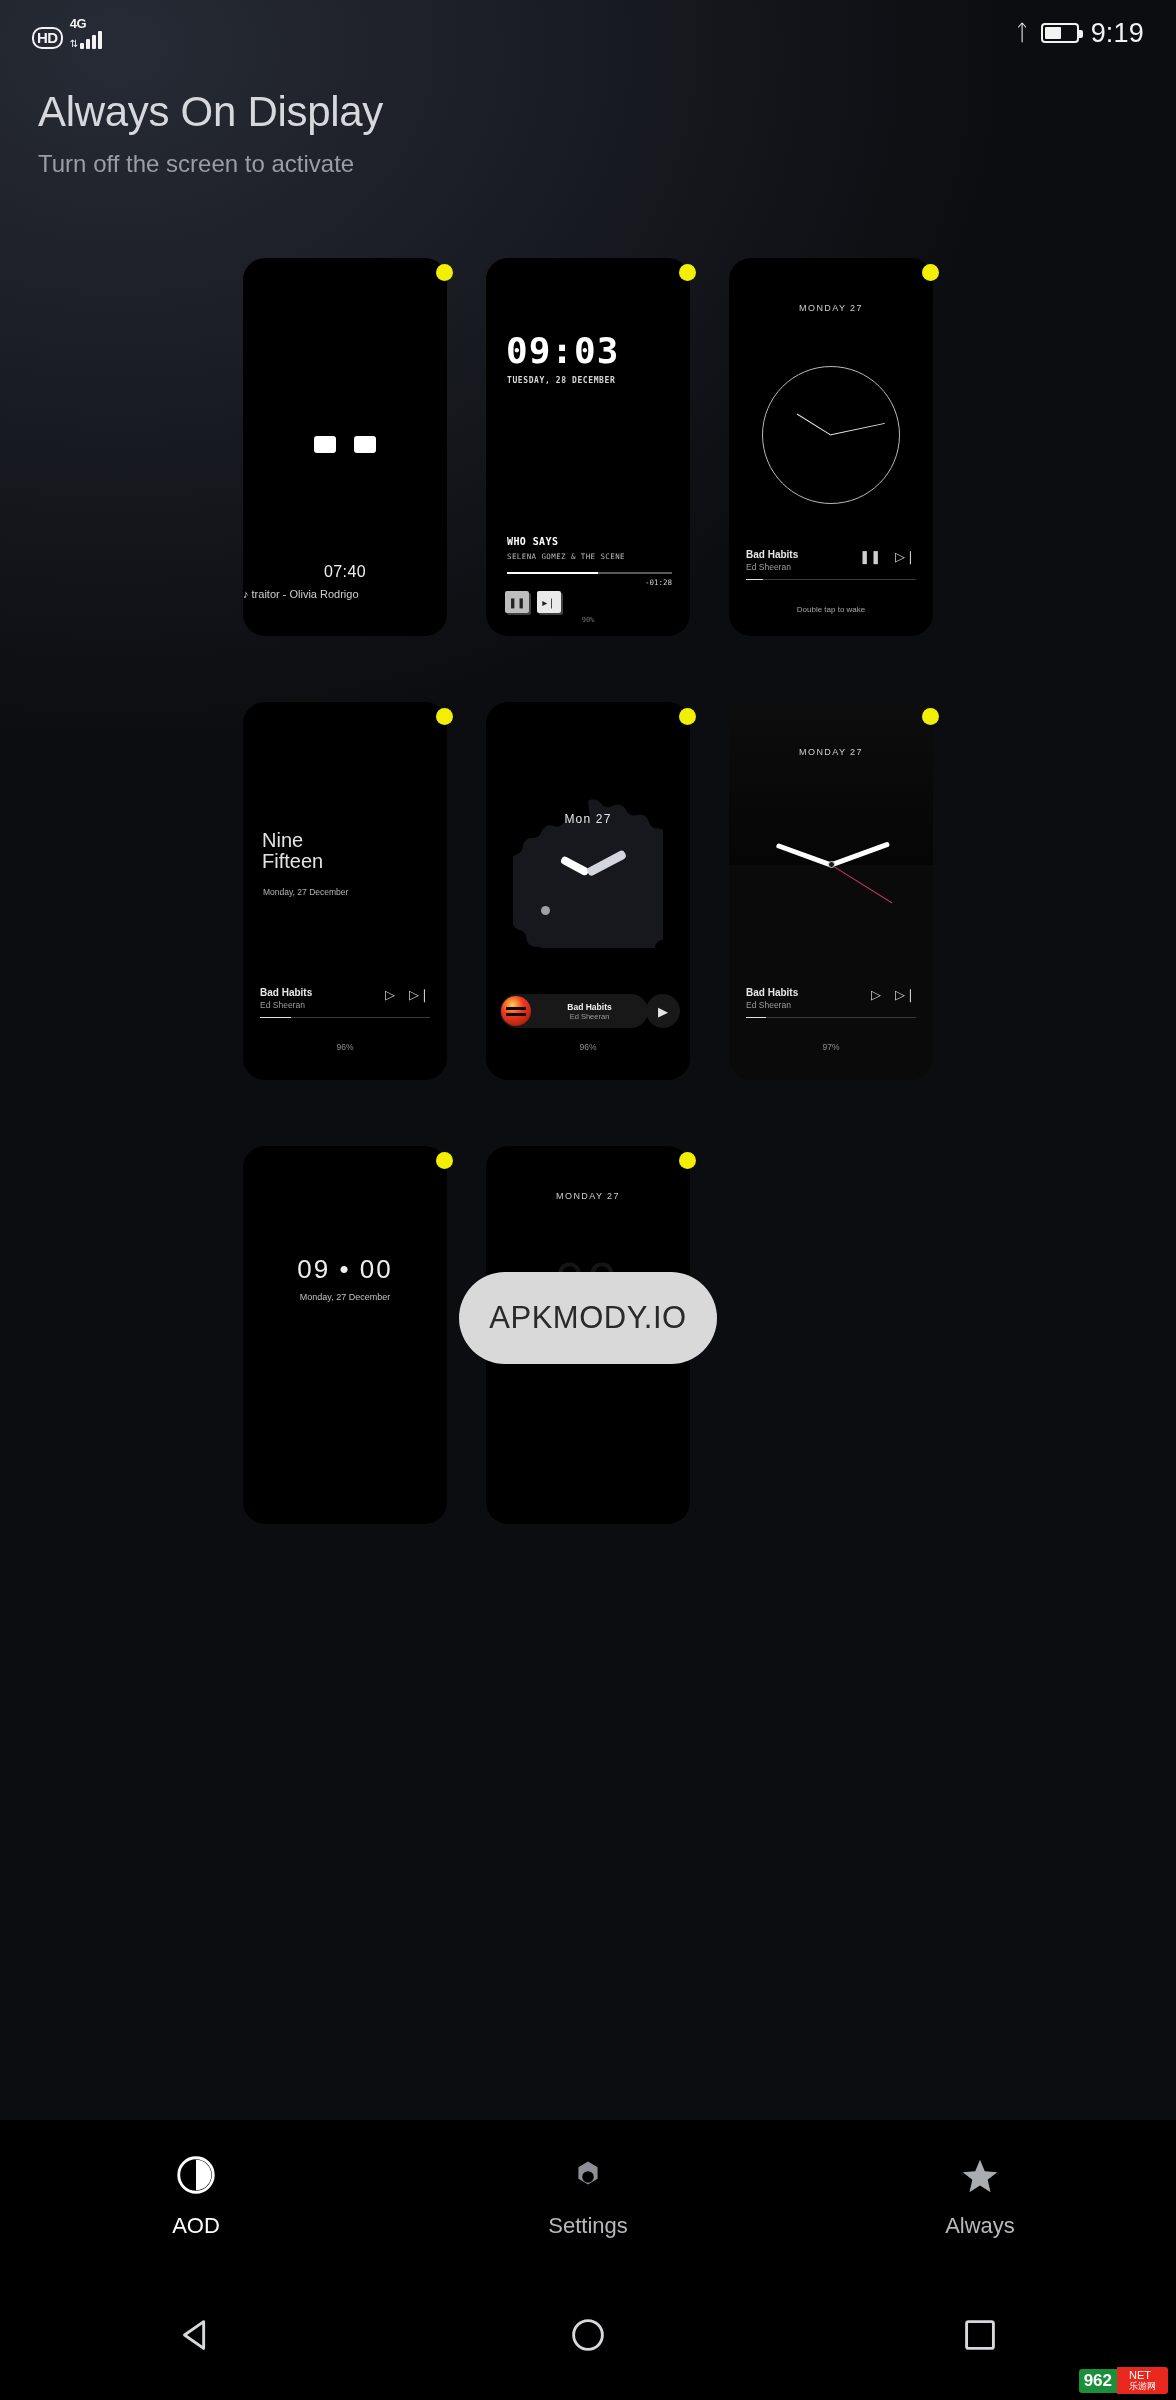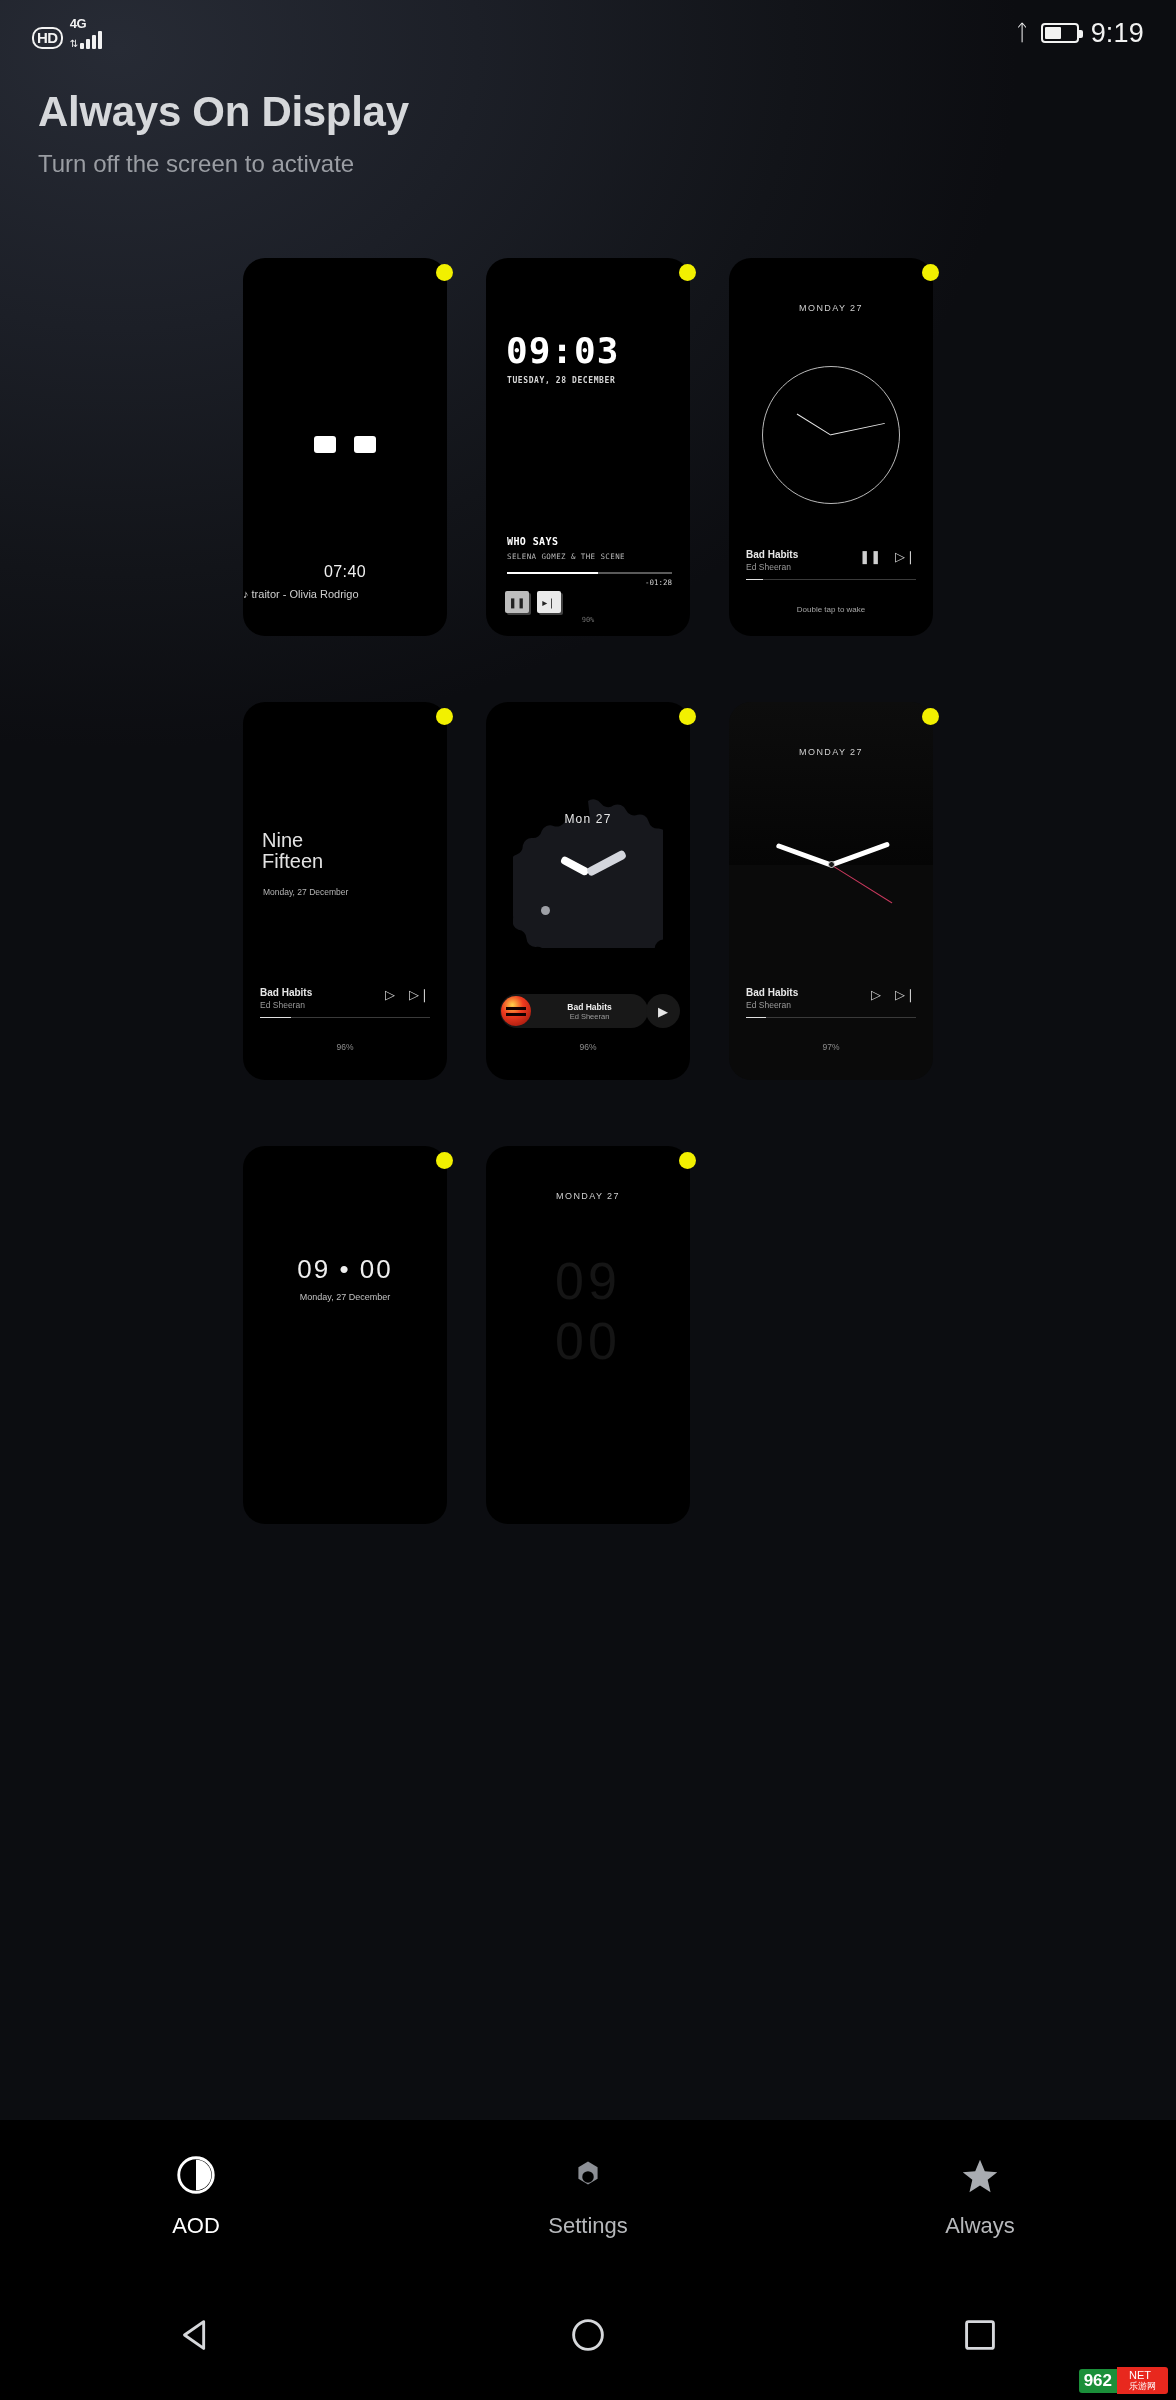--- a/index.html
+++ b/index.html
@@ -41,21 +41,21 @@
   .sb-right { display: flex; align-items: center; gap: 12px; }
   .bt-icon { font-size: 22px; line-height: 1; }
   .batt { position: relative; width: 38px; height: 20px; border: 2px solid #f2f2f2; border-radius: 4px; }
   .batt::after { content:""; position:absolute; right:-6px; top:5px; width:4px; height:8px; background:#f2f2f2; border-radius:0 2px 2px 0;}
   .batt > i { position:absolute; left:2px; top:2px; bottom:2px; width:48%; background:#f2f2f2; border-radius:1px; display:block;}
   .sb-clock { font-size: 27px; font-weight: 400; letter-spacing: 0.2px; }
 
   
   .page-title {
     position: absolute; left: 38px; top: 88px;
-    font-size: 42px; font-weight: bold; color: #d6d8db; letter-spacing: -0.3px;
+    font-size: 42px; font-weight: normal; color: #d6d8db; letter-spacing: -0.3px;
   }
   .page-sub {
     position: absolute; left: 38px; top: 150px;
     font-size: 24px; font-weight: 400; color: #9a9da3;
   }
 
   
   .grid {
     position: absolute; left: 0; top: 258px; width: 1176px;
     display: grid;
@@ -345,20 +345,23 @@
     <div class="cell">
       <div class="card">
         <div class="c-top-date">MONDAY 27</div>
         <div style="position:absolute; top:105px; left:0; right:0; text-align:center; font-size:52px; color:#151515; letter-spacing:4px;">09<br>00</div>
       </div>
       <div class="dot"></div>
     </div>
 
   </div>
 
+  <div class="watermark">
+    <span>APKMODY.IO</span>
+  </div>
 
   <div class="bottomnav">
 
 
     <div class="navitem active">
       <span class="navicon">
         <svg width="46" height="46" viewBox="0 0 48 48">
           <circle cx="24" cy="24" r="18" fill="none" stroke="#ffffff" stroke-width="3"></circle>
           <path d="M24 8 A16 16 0 0 1 24 40 Z" fill="#ffffff"></path>
         </svg>

